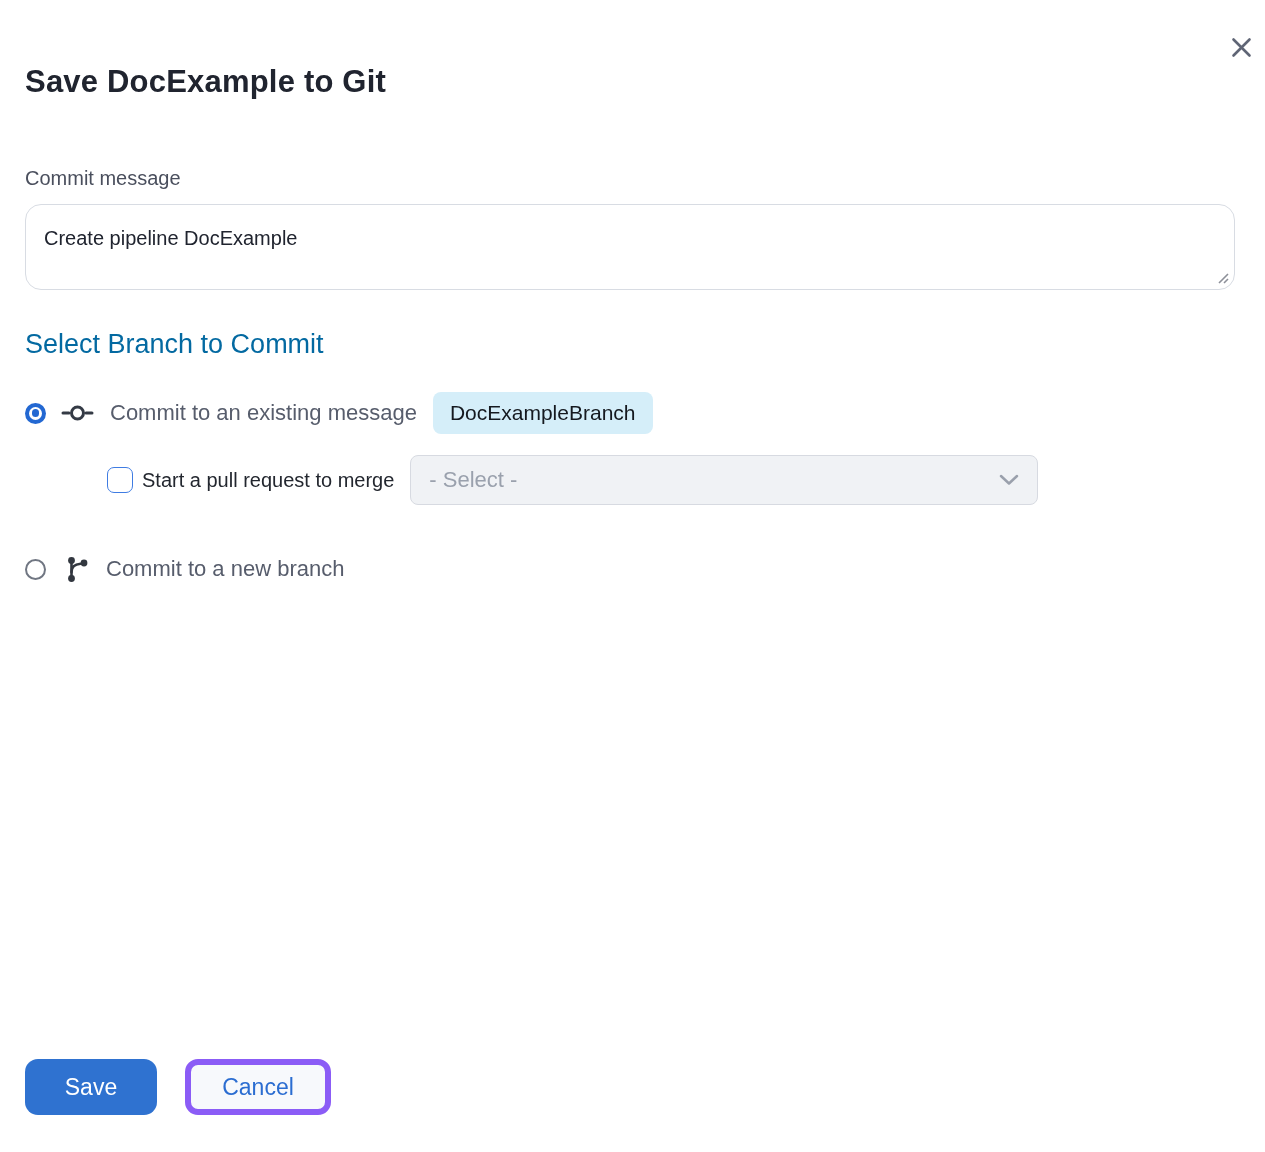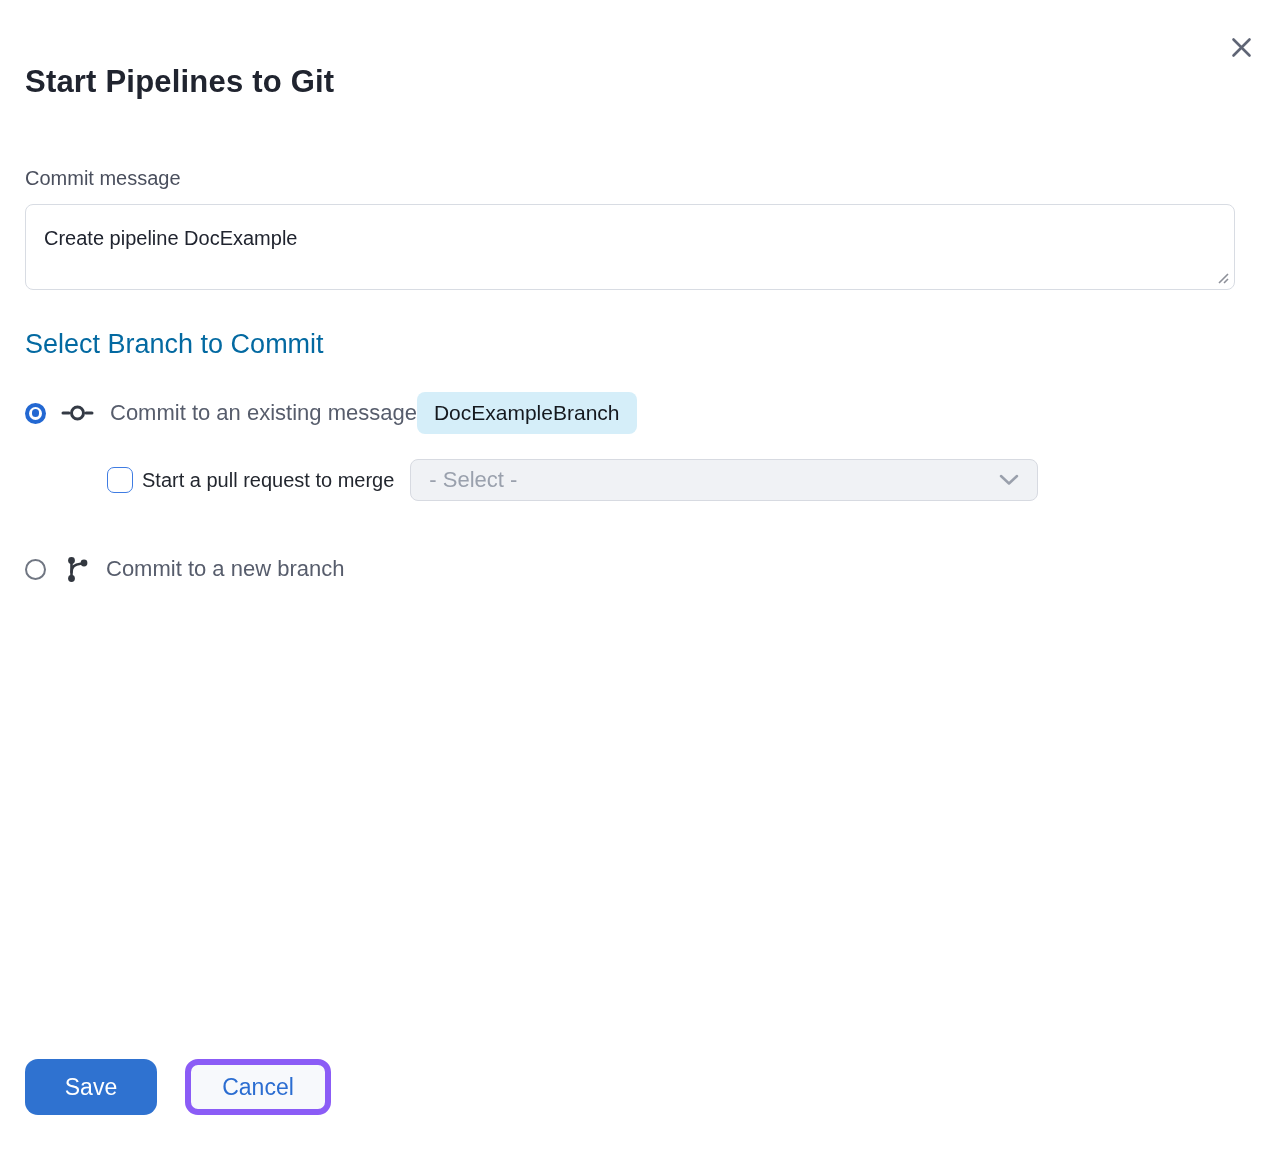--- a/index.html
+++ b/index.html
@@ -49,21 +49,21 @@
     position: absolute;
     top: 204px;
     left: 25px;
     width: 1210px;
     height: 86px;
   }
   .commit-textarea {
     width: 100%;
     height: 100%;
     border: 1px solid #d8dce3;
-    border-radius: 8px;
+    border-radius: 16px;
     padding: 20px 18px;
     font-family: "Liberation Sans", "DejaVu Sans", sans-serif;
     font-size: 20px;
     color: #20242f;
     resize: none;
     outline: none;
     background: #ffffff;
     line-height: 1.3;
   }
   .resize-grip {
@@ -129,20 +129,21 @@
     flex: 0 0 auto;
   }
   .row-new .row-icon { margin-left: 19px; }
   .radio-label {
     margin-left: 16px;
     font-size: 22px;
     color: #575d6c;
     white-space: nowrap;
   }
   .branch-badge {
+    margin-left: 16px;
     background: #d5eef9;
     border-radius: 8px;
     padding: 9px 17px;
     font-size: 21px;
     color: #15191f;
     white-space: nowrap;
   }
   .checkbox {
     width: 26px;
     height: 26px;
@@ -154,21 +155,21 @@
   }
   .checkbox-label {
     margin-left: 9px;
     font-size: 20px;
     color: #23272f;
     white-space: nowrap;
   }
   .select-box {
     margin-left: 16px;
     width: 628px;
-    height: 42px;
+    height: 50px;
     background: #f0f2f5;
     border: 1px solid #d7dae1;
     border-radius: 8px;
     display: flex;
     align-items: center;
     justify-content: space-between;
     padding: 0 18px;
     cursor: pointer;
   }
   .select-placeholder {
@@ -210,21 +211,21 @@
 <body>
 
 <div class="dialog">
 
   <button class="close-btn">
     <svg width="21" height="21" viewBox="0 0 21 21">
       <path d="M2.5 2.5 L18.5 18.5 M18.5 2.5 L2.5 18.5" stroke="#5f6575" stroke-width="2.6" stroke-linecap="round" fill="none"></path>
     </svg>
   </button>
 
-  <h1 class="dialog-title">Start Pipelines to Git</h1>
+  <h1 class="dialog-title">Save DocExample to Git</h1>
 
   <div class="field-label">Commit message</div>
 
   <div class="textarea-wrap">
     <textarea class="commit-textarea" style="">Create pipeline DocExample</textarea>
     <svg class="resize-grip" width="14" height="14" viewBox="0 0 14 14">
       <path d="M3 12 L12 3 M8 12 L12 8" stroke="#8d9099" stroke-width="1.6" fill="none"></path>
     </svg>
   </div>
 

